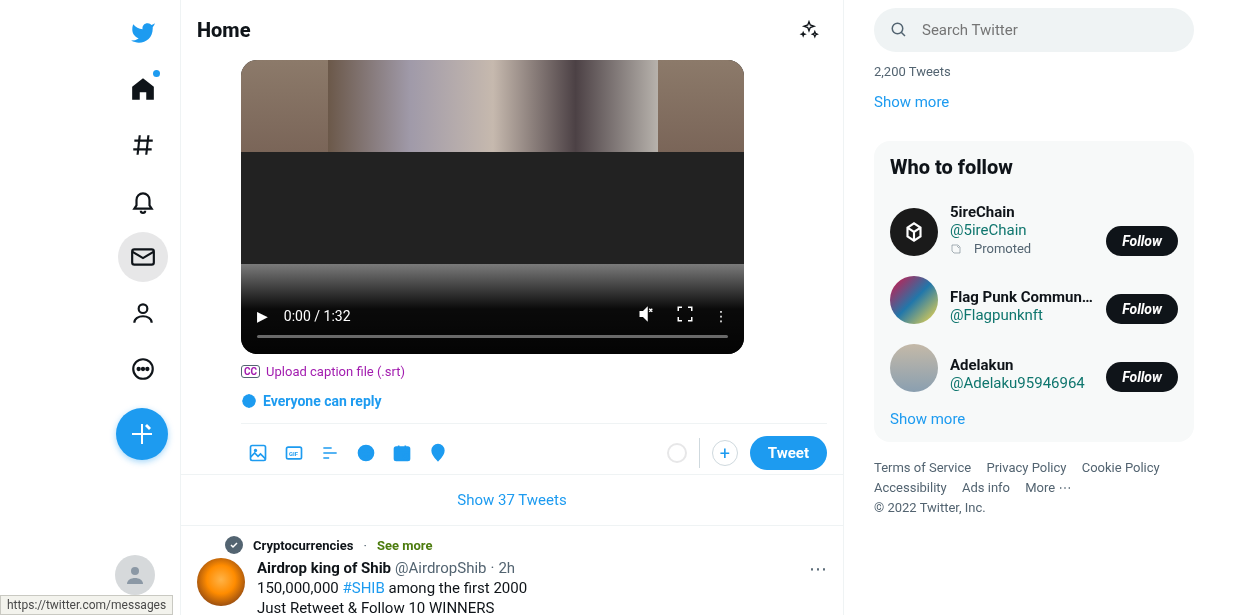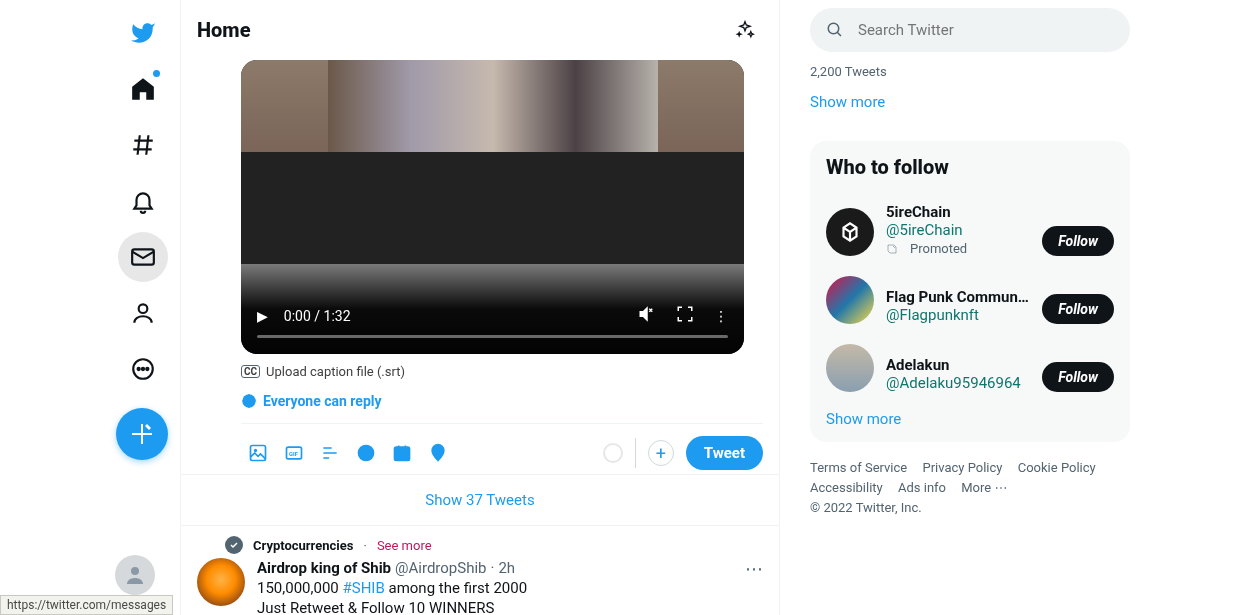--- a/index.html
+++ b/index.html
@@ -13,39 +13,39 @@
 .nav-item.active { background: #e7e7e8; }
 .nav-item svg { width: 26px; height: 26px; }
 .home-dot { position: absolute; top: 6px; right: 8px; width: 7px; height: 7px; background: #1d9bf0; border-radius: 50%; }
 .tweet-btn { width: 52px; height: 52px; border-radius: 50%; background: #1d9bf0; display: flex; align-items: center; justify-content: center; margin-top: 8px; cursor: pointer; box-shadow: 0 2px 6px rgba(29,155,240,0.4); }
 .tweet-btn svg { fill: #fff; width: 24px; height: 24px; }
 
 .account-avatar { position: absolute; bottom: 20px; left: 115px; width: 40px; height: 40px; border-radius: 50%; background: #d6d9db; display: flex; align-items: center; justify-content: center; cursor: pointer; }
 .account-avatar svg { width: 24px; height: 24px; fill: #8b98a5; }
 
 
-.main-col { width: 600px; border-left: 1px solid #eff3f4; border-right: 1px solid #eff3f4; display: flex; flex-direction: column; overflow: hidden; }
+.main-col { width: 664px; border-left: 1px solid #eff3f4; border-right: 1px solid #eff3f4; display: flex; flex-direction: column; overflow: hidden; }
 .header { display: flex; align-items: center; justify-content: space-between; padding: 12px 16px; }
 .header h2 { font-size: 20px; font-weight: 800; }
 .sparkle-btn { width: 36px; height: 36px; border-radius: 50%; display: flex; align-items: center; justify-content: center; cursor: pointer; }
 .sparkle-btn svg { width: 20px; height: 20px; }
 
 
 .compose-area { padding: 0 16px 4px 60px; }
 .video-wrap { width: 503px; height: 294px; border-radius: 16px; overflow: hidden; background: #222; position: relative; margin-left: 0; }
 .video-top { height: 92px; background: linear-gradient(to bottom, #8c7a6a 0%, #7a6558 100%); display:flex; justify-content:center; }
 .video-top .imgblock { width: 330px; height: 92px; background: linear-gradient(90deg,#6b5849,#a09aa9,#c6b9ae,#4c4145,#b7b2ac); }
 .video-bottom { position: absolute; bottom: 0; left: 0; right: 0; background: linear-gradient(to top, rgba(0,0,0,0.9), rgba(0,0,0,0.7) 50%, rgba(255,255,255,0.4) 100%); height: 90px; }
 .video-controls { position: absolute; bottom: 28px; left: 16px; right: 16px; display: flex; align-items: center; color: #fff; font-size: 14px; }
 .video-controls .play { margin-right: 16px; }
 .video-controls .time { flex: 1; }
 .video-controls .icon { margin-left: 20px; }
 .video-progress { position: absolute; bottom: 16px; left: 16px; right: 16px; height: 3px; background: rgba(255,255,255,0.4); border-radius: 2px; }
 
-.caption-upload { display: flex; align-items: center; gap: 6px; margin-top: 10px; font-size: 13px; color: #404040; }
+.caption-upload { display: flex; align-items: center; gap: 6px; margin-top: 10px; font-size: 13px; color: #a21caf; }
 .caption-upload .cc-icon { border: 1px solid #536471; border-radius: 3px; padding: 0 2px; font-size: 10px; font-weight: 700; }
 
 .reply-setting { display: flex; align-items: center; gap: 6px; margin-top: 14px; font-size: 14px; font-weight: 700; color: #1d9bf0; cursor: pointer; }
 .reply-setting svg { width: 16px; height: 16px; fill: #1d9bf0; }
 
 .compose-toolbar { display: flex; align-items: center; border-top: 1px solid #eff3f4; margin-top: 14px; padding-top: 12px; }
 .toolbar-icons { display: flex; gap: 2px; }
 .toolbar-icons .ticon { width: 34px; height: 34px; border-radius: 50%; display: flex; align-items: center; justify-content: center; cursor: pointer; }
 .toolbar-icons .ticon svg { width: 20px; height: 20px; fill: #1d9bf0; }
 .toolbar-right { margin-left: auto; display: flex; align-items: center; gap: 12px; }
@@ -55,21 +55,21 @@
 .tweet-submit { background: #1d9bf0; color: #fff; font-weight: 700; font-size: 15px; border: none; border-radius: 9999px; padding: 8px 18px; cursor: pointer; }
 
 .show-tweets { text-align: center; padding: 16px; color: #1d9bf0; font-size: 15px; border-top: 1px solid #eff3f4; border-bottom: 1px solid #eff3f4; cursor: pointer; }
 
 .feed-item { padding: 10px 16px 0 16px; }
 .topic-row { display: flex; align-items: center; gap: 10px; font-size: 13px; margin-bottom: 4px; margin-left: 28px; }
 .topic-row .dot { width: 18px; height: 18px; background: #536471; border-radius: 50%; display:flex;align-items:center;justify-content:center; }
 .topic-row .dot svg{width:12px;height:12px;fill:#fff;}
 .topic-row .topic { font-weight: 700; color: #0f1419; }
 .topic-row .sep { color: #536471; }
-.topic-row .seemore { color: #be185d; font-weight: 400; }
+.topic-row .seemore { color: #4d7c0f; font-weight: 700; }
 .tweet-row { display: flex; gap: 12px; position: relative; }
 .avatar { width: 48px; height: 48px; border-radius: 50%; background: radial-gradient(circle at 50% 45%, #ffb347 0%, #ff8c00 40%, #8b4513 80%); flex-shrink: 0; }
 .tweet-body { flex: 1; font-size: 15px; line-height: 20px; }
 .tweet-head { display: flex; gap: 4px; flex-wrap: wrap; }
 .tweet-head .name { font-weight: 700; }
 .tweet-head .handle, .tweet-head .time { color: #536471; }
 .tweet-text .hashtag { color: #1d9bf0; }
 .tweet-more { position: absolute; top: 0; right: 0; color: #536471; font-size: 18px; cursor: pointer; }
 
 

